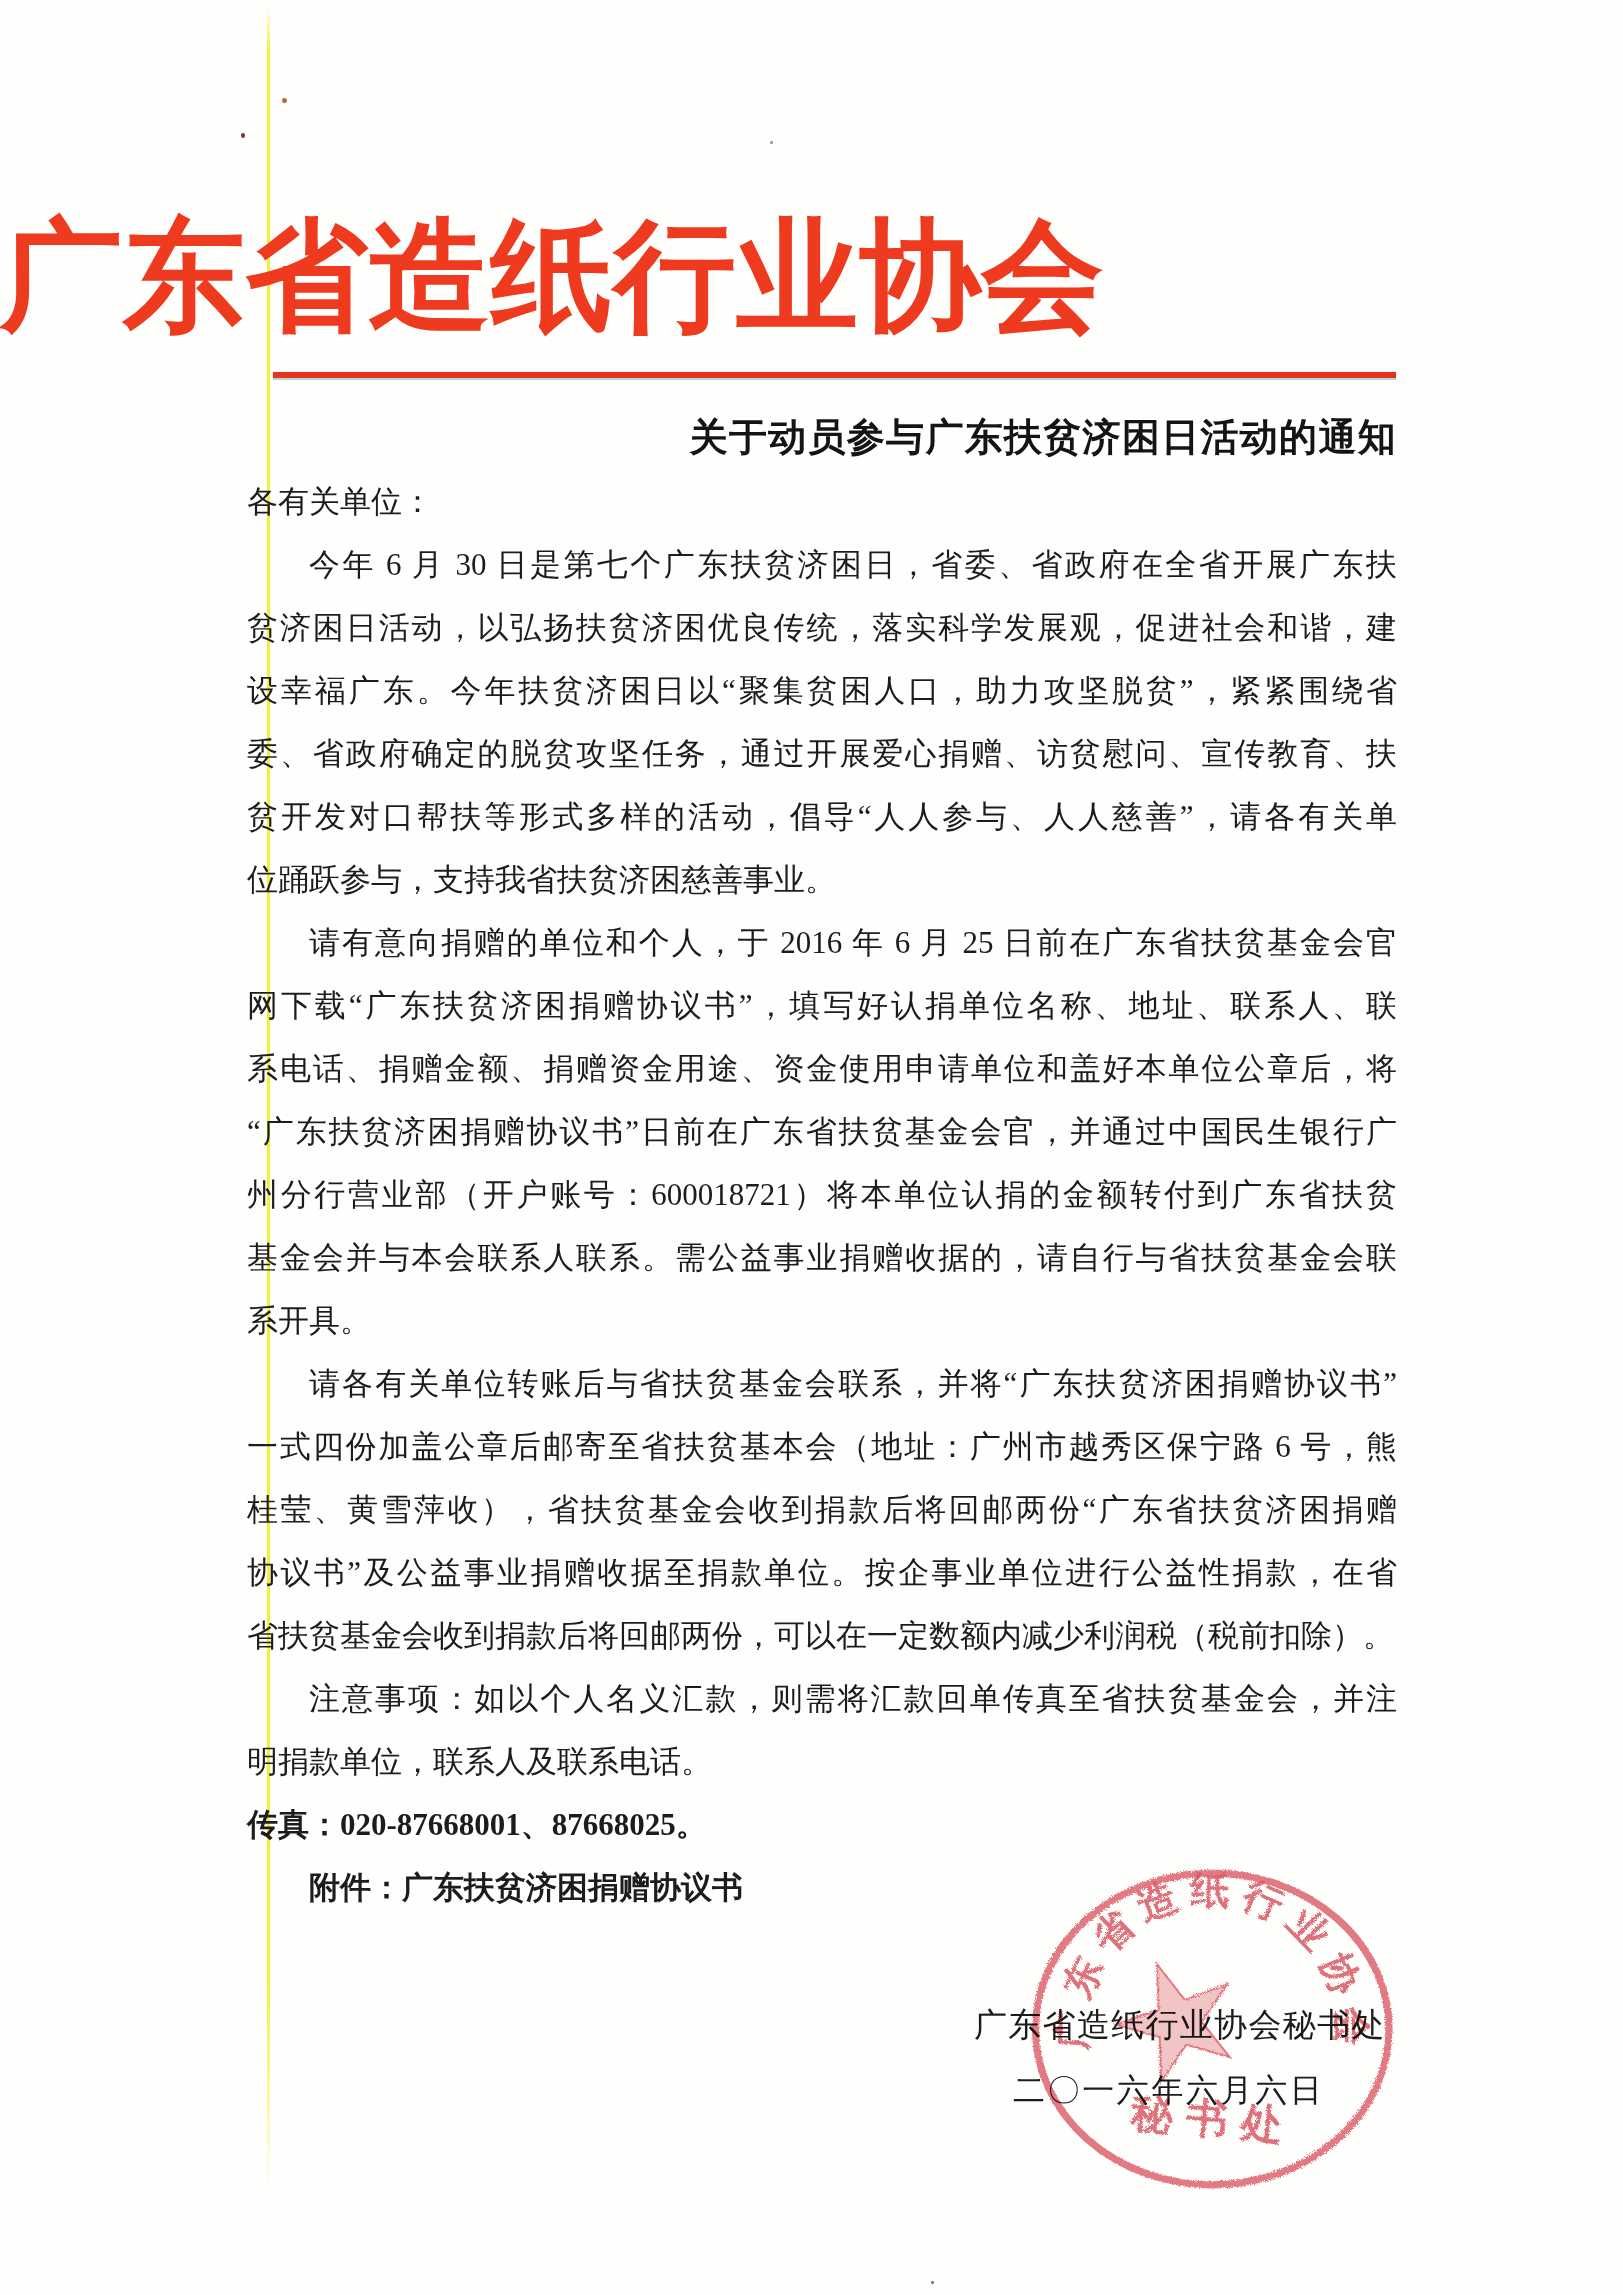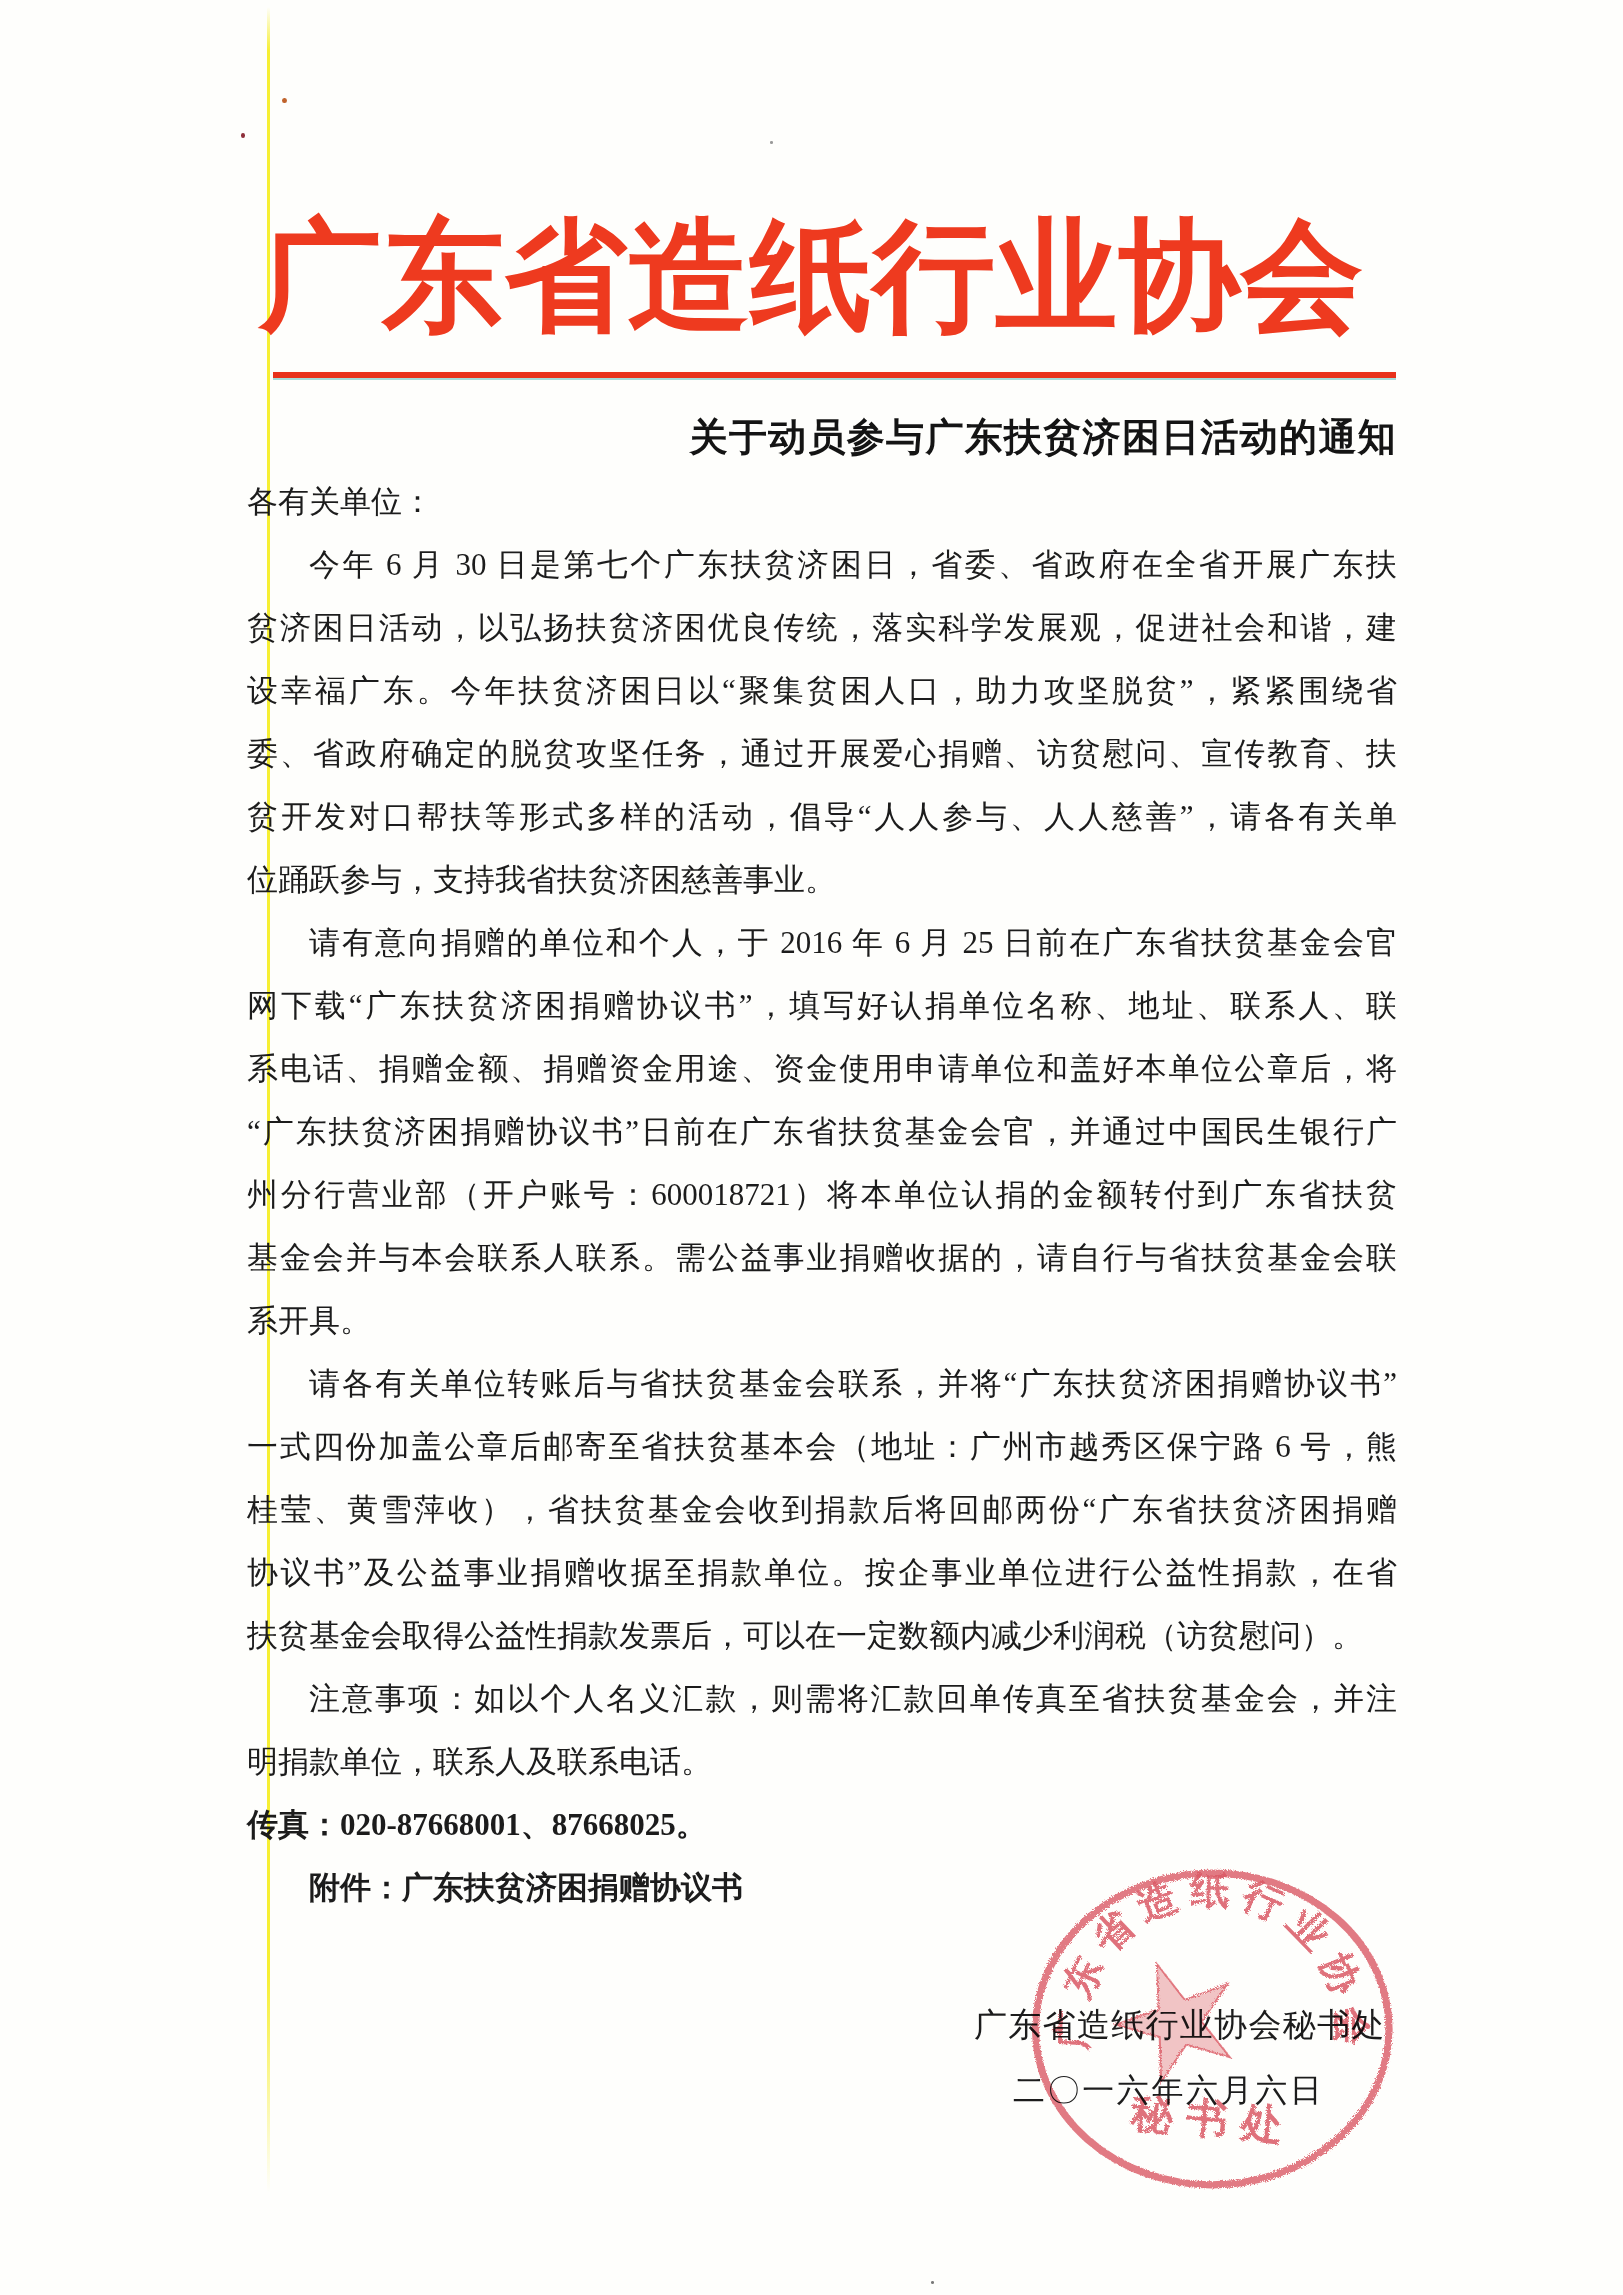--- a/index.html
+++ b/index.html
@@ -23,21 +23,20 @@
   }
   .speck{position:absolute;border-radius:50%;}
   .s1{left:282px;top:98px;width:4.6px;height:5.2px;background:#c0632c;}
   .s2{left:241px;top:133px;width:3.9px;height:4.6px;background:#8e2f3a;}
   .s3{left:770px;top:141px;width:2.6px;height:2.6px;background:#9a9a9a;}
   .s4{left:931px;top:2281px;width:3.3px;height:2.6px;background:#777;}
 
   
   .org-title{
     position:absolute;left:0;top:211px;width:1623px;
-    text-align:center;
     font-size:122px;line-height:1.08;
     font-weight:bold;
     color:#ee3a1f;
     letter-spacing:0.7px;
     white-space:nowrap;
   }
   .red-rule{
     position:absolute;left:273px;top:372px;width:1123px;height:5.9px;
     background:#e8321b;
     box-shadow:0 2px 0 rgba(90,190,185,.55);
@@ -120,21 +119,21 @@
       <div class="line">网下载“广东扶贫济困捐赠协议书”，填写好认捐单位名称、地址、联系人、联</div>
       <div class="line">系电话、捐赠金额、捐赠资金用途、资金使用申请单位和盖好本单位公章后，将</div>
       <div class="line">“广东扶贫济困捐赠协议书”日前在广东省扶贫基金会官，并通过中国民生银行广</div>
       <div class="line">州分行营业部（开户账号：600018721）将本单位认捐的金额转付到广东省扶贫</div>
       <div class="line">基金会并与本会联系人联系。需公益事业捐赠收据的，请自行与省扶贫基金会联</div>
       <div class="line last">系开具。</div>
       <div class="line indent">请各有关单位转账后与省扶贫基金会联系，并将“广东扶贫济困捐赠协议书”</div>
       <div class="line">一式四份加盖公章后邮寄至省扶贫基本会（地址：广州市越秀区保宁路 6 号，熊</div>
       <div class="line">桂莹、黄雪萍收），省扶贫基金会收到捐款后将回邮两份“广东省扶贫济困捐赠</div>
       <div class="line">协议书”及公益事业捐赠收据至捐款单位。按企事业单位进行公益性捐款，在省</div>
-      <div class="line last">扶贫基金会取得公益性捐款发票后，可以在一定数额内减少利润税（访贫慰问）。</div>
+      <div class="line last">省扶贫基金会收到捐款后将回邮两份，可以在一定数额内减少利润税（税前扣除）。</div>
       <div class="line indent">注意事项：如以个人名义汇款，则需将汇款回单传真至省扶贫基金会，并注</div>
       <div class="line last">明捐款单位，联系人及联系电话。</div>
       <div class="line last bold">传真：020-87668001、87668025。</div>
       <div class="line last indent bold">附件：广东扶贫济困捐赠协议书</div>
     </div>
 
   <div class="signature">广东省造纸行业协会秘书处</div>
   <div class="signature-date">二〇一六年六月六日</div>
 
   <svg class="stamp" viewBox="0 0 640 580" xmlns="http://www.w3.org/2000/svg">

